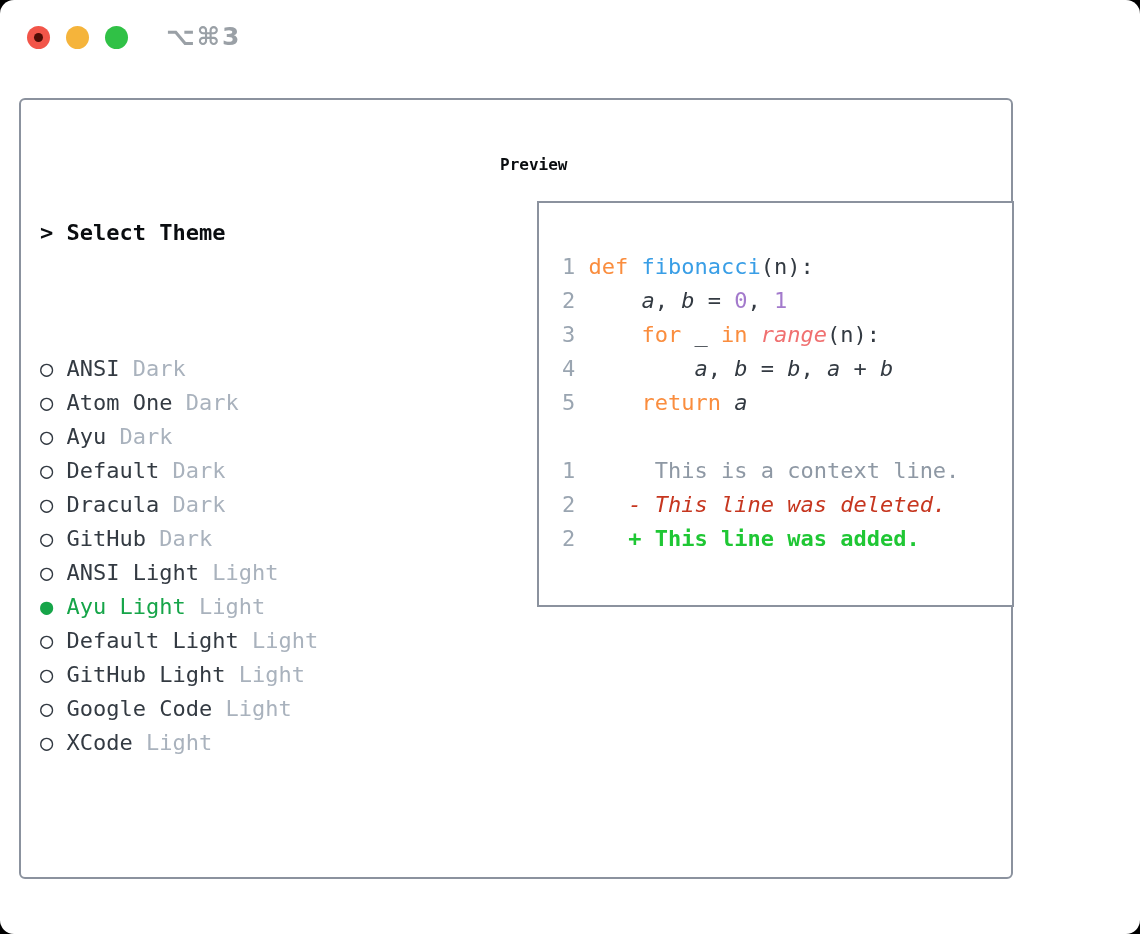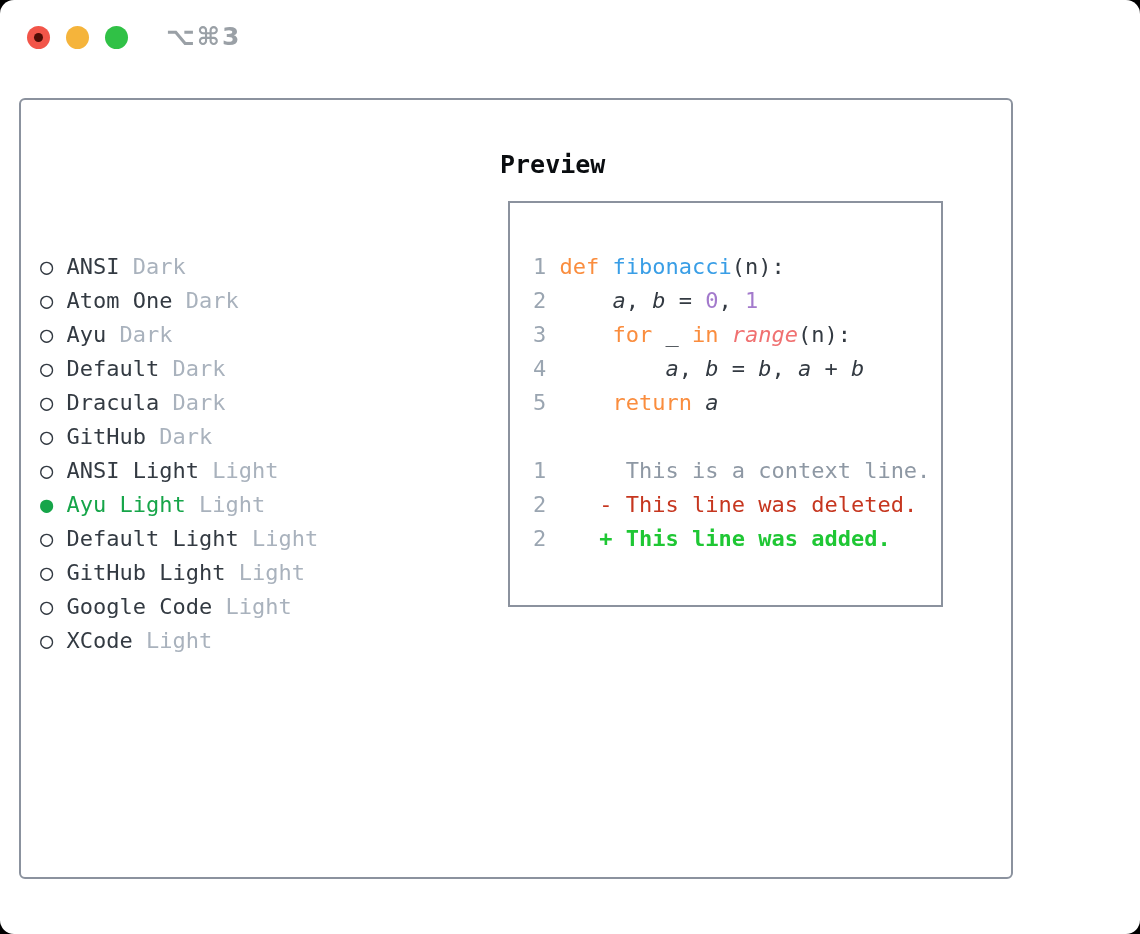--- a/index.html
+++ b/index.html
@@ -34,58 +34,59 @@
   .row { height:34px; white-space:pre; }
   .hdr { font-weight:bold; color:var(--header-black,#0a0d10); }
   .prompt { margin-right:1ch; }
   .radio { color:var(--text-dark,#333a42); }
   .sel .radio, .sel .opt-name { color:var(--accent-green,#16a549); }
   .suffix { color:var(--muted-gray,#a9b2bd);margin-top:17px; }
   .theme-row, .apply-row { cursor:pointer; }
   
   .preview-title {
     position:absolute; left:479px; top:48px;
-    font-weight:bold; font-size:25px; line-height:34px; color:var(--header-black,#0a0d10);text-align:center;
+    font-weight:bold; font-size:16px; line-height:34px; color:var(--header-black,#0a0d10);text-align:center;
   }
   .preview-box {
-    position:absolute; left:487px; top:101px; width:435px; height:406px;
+    position:absolute; left:516px; top:101px; width:477px; height:406px;
     border:2px solid var(--border-gray,#8b929e); box-sizing:border-box; background:#fff;
   }
   .code {
     margin:0; padding:47px 0 0 23px;
     font-size:22px; line-height:34px; white-space:pre; color:var(--text-dark,#333a42);
   }
   .lineno { color:var(--lineno-gray,#9aa5b1); }
   .c-plain { color:var(--text-dark,#333a42); }
   .c-kw { color:var(--keyword-orange,#fa8d3e); }
   .c-fn { color:var(--function-blue,#399ee6); }
   .c-const { color:var(--constant-purple,#a37acc); }
   .c-builtin { color:var(--builtin-coral,#f07171);font-style:italic; }
   .c-var { color:var(--text-dark,#333a42); font-style:italic; }
   .c-ctx { color:var(--ctx-gray,#8e98a4); }
-  .c-del { color:var(--deleted-red,#c6361f); }
+  .c-del { color:var(--deleted-red,#c6361f);font-style:italic; }
   .c-add { color:var(--added-green,#1fc734);font-weight:bold; }
 </style>
 </head>
 <body>
 
 <div class="window">
 
   <div class="titlebar">
     <div class="tl tl-close">
       <div class="tl-dot"></div>
     </div>
     <div class="tl tl-min"></div>
     <div class="tl tl-zoom"></div>
     <div class="window-title">⌥⌘3</div>
   </div>
 
   <div class="panel">
 
     <div class="left-col">
+      <div class="row hdr"><span class="prompt">&gt;</span><span>Select Theme</span></div>
 
       <div id="theme-list"><div class="row theme-row"><span class="radio">○</span><span> </span><span class="opt-name">ANSI</span><span> </span><span class="suffix">Dark</span></div><div class="row theme-row"><span class="radio">○</span><span> </span><span class="opt-name">Atom One</span><span> </span><span class="suffix">Dark</span></div><div class="row theme-row"><span class="radio">○</span><span> </span><span class="opt-name">Ayu</span><span> </span><span class="suffix">Dark</span></div><div class="row theme-row"><span class="radio">○</span><span> </span><span class="opt-name">Default</span><span> </span><span class="suffix">Dark</span></div><div class="row theme-row"><span class="radio">○</span><span> </span><span class="opt-name">Dracula</span><span> </span><span class="suffix">Dark</span></div><div class="row theme-row"><span class="radio">○</span><span> </span><span class="opt-name">GitHub</span><span> </span><span class="suffix">Dark</span></div><div class="row theme-row"><span class="radio">○</span><span> </span><span class="opt-name">ANSI Light</span><span> </span><span class="suffix">Light</span></div><div class="row theme-row sel"><span class="radio">●</span><span> </span><span class="opt-name">Ayu Light</span><span> </span><span class="suffix">Light</span></div><div class="row theme-row"><span class="radio">○</span><span> </span><span class="opt-name">Default Light</span><span> </span><span class="suffix">Light</span></div><div class="row theme-row"><span class="radio">○</span><span> </span><span class="opt-name">GitHub Light</span><span> </span><span class="suffix">Light</span></div><div class="row theme-row"><span class="radio">○</span><span> </span><span class="opt-name">Google Code</span><span> </span><span class="suffix">Light</span></div><div class="row theme-row"><span class="radio">○</span><span> </span><span class="opt-name">XCode</span><span> </span><span class="suffix">Light</span></div></div>
 
       <div class="row">&nbsp;</div>
 
       
 
       
 
       

